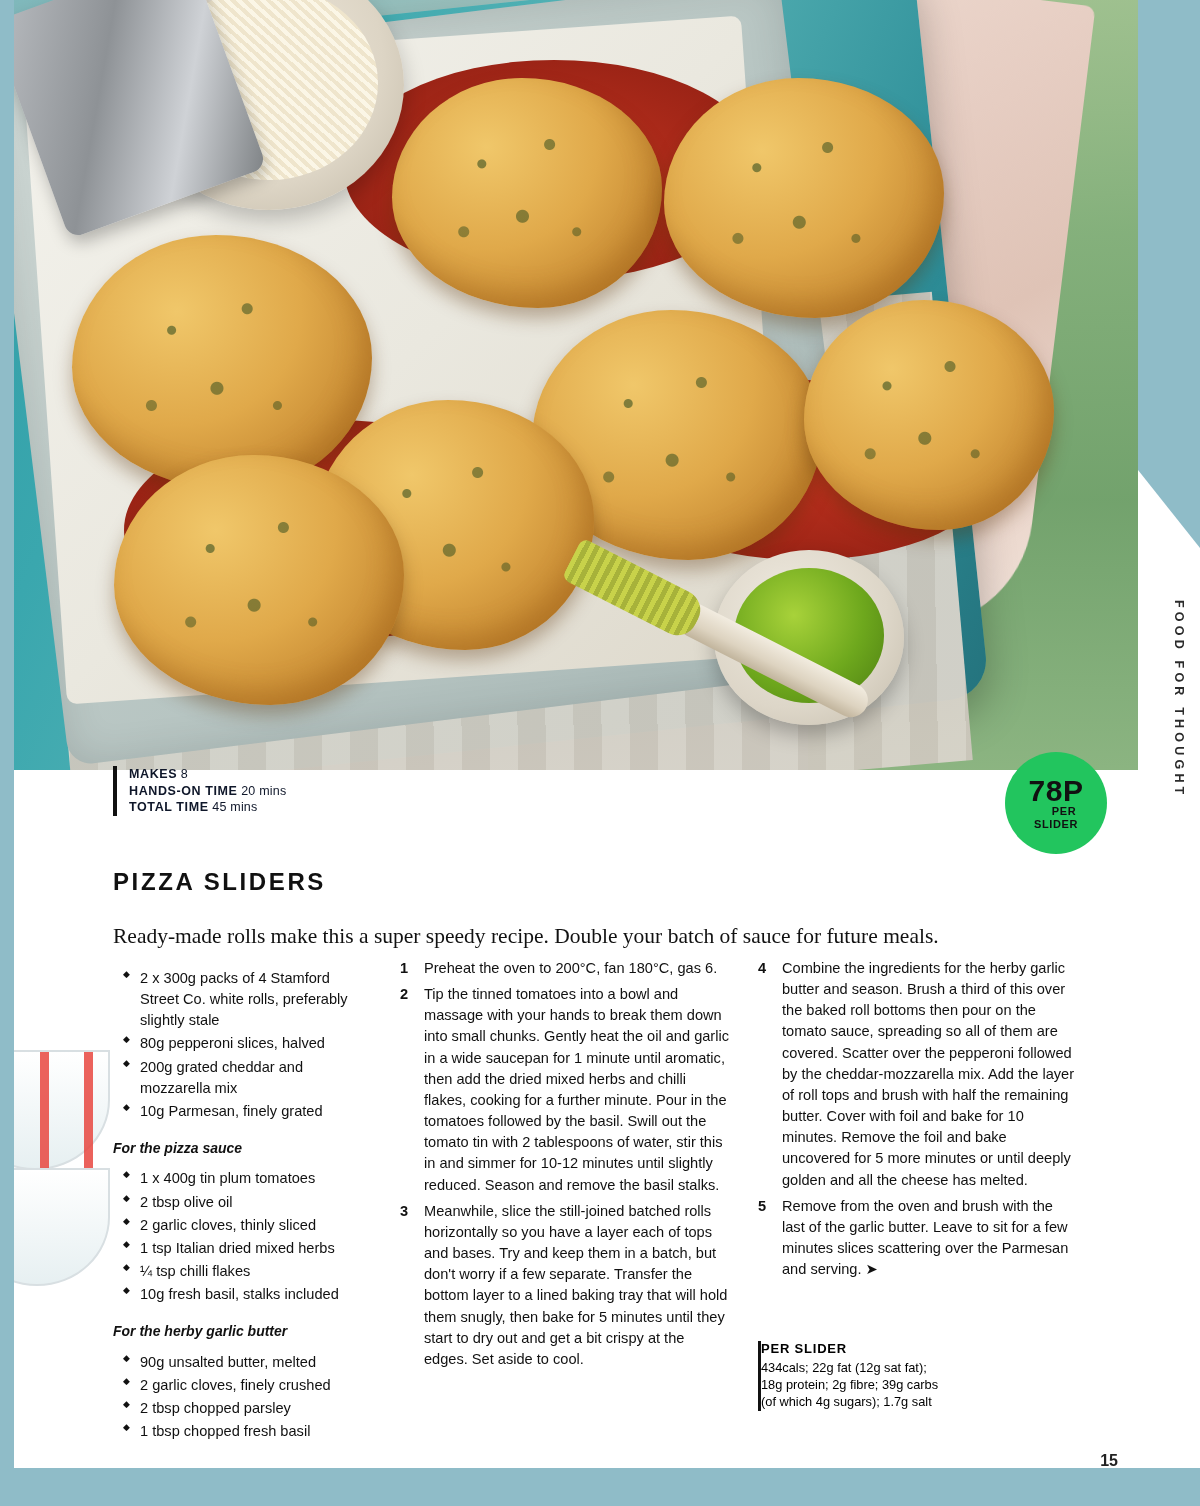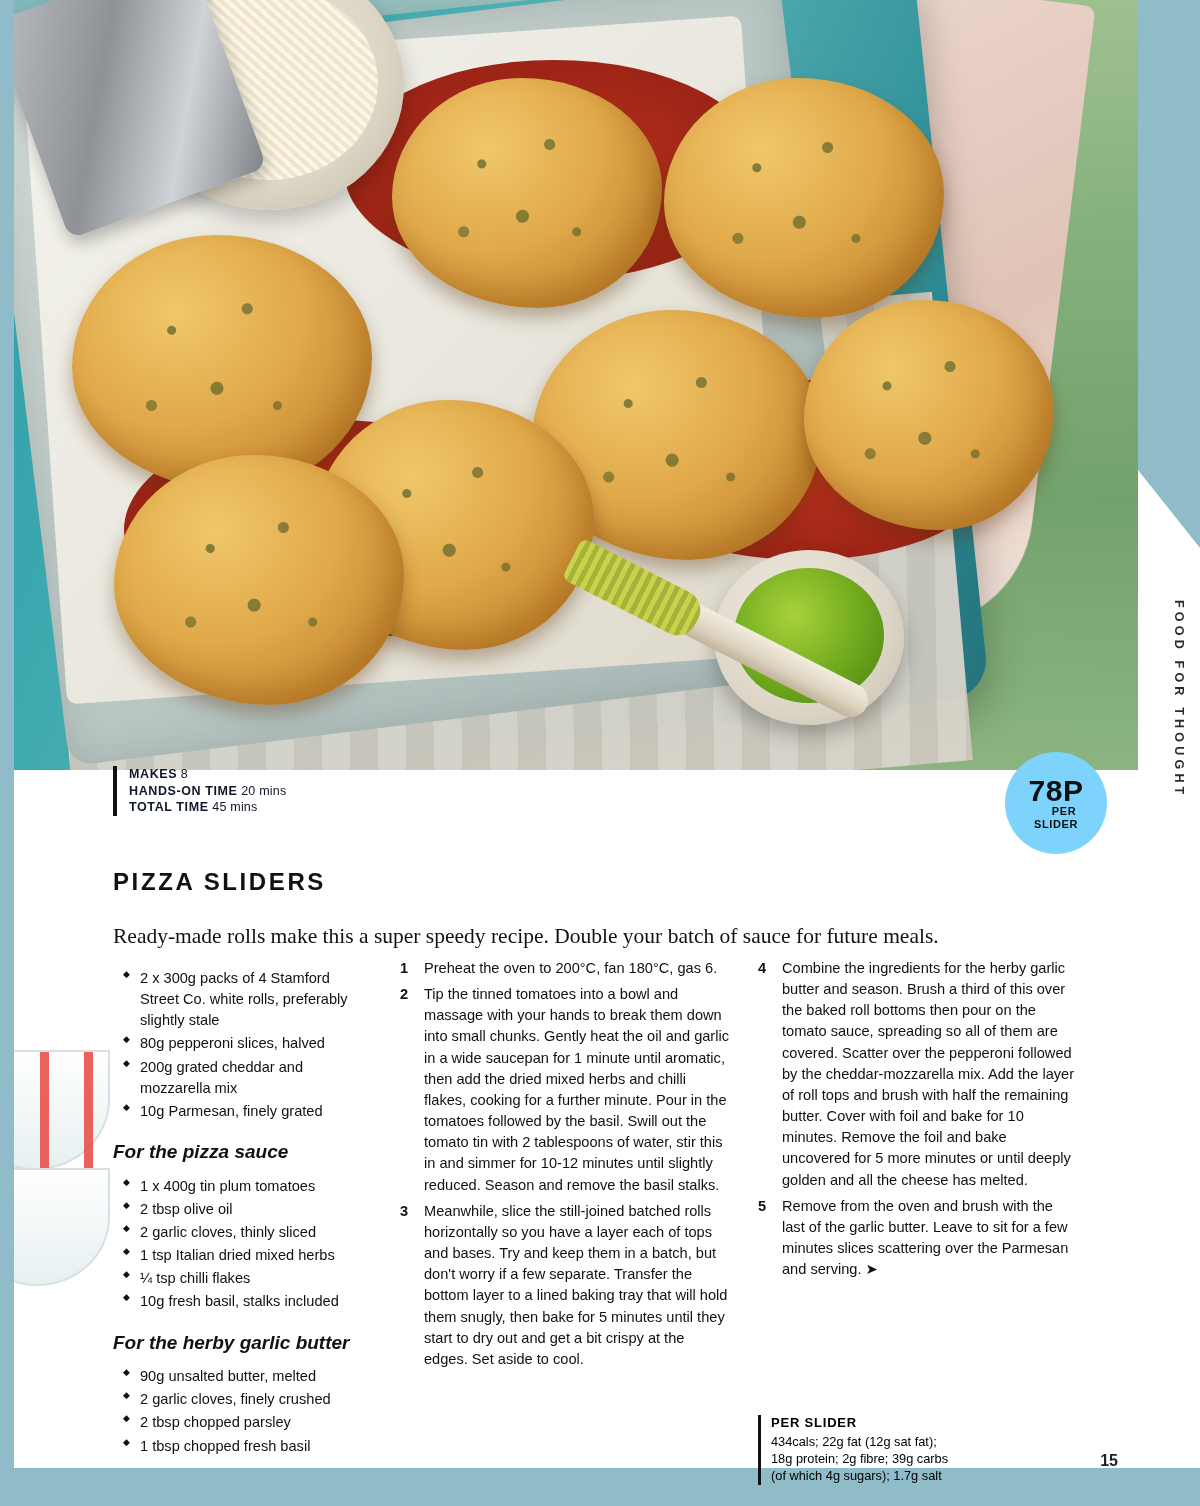--- a/index.html
+++ b/index.html
@@ -226,21 +226,21 @@
   .meta-line { font-size: 12.5px; color: #0f172a; letter-spacing: .2px; white-space: nowrap; }
   .meta-line b { font-weight: bold; letter-spacing: .6px; }
 
   
   .badge {
     position: absolute;
     left: 1005px;
     top: 752px;
     width: 102px; height: 102px;
     border-radius: 50%;
-    background: #7dd3fc;
+    background: #22c55e;
     display: flex;
     flex-direction: column;
     align-items: center;
     justify-content: center;
     line-height: 1;
   }
   .badge-price { font-size: 30px; font-weight: bold; color: #111; letter-spacing: .5px; }
   .badge-sub1 { font-size: 11px; font-weight: bold; color: #111; letter-spacing: .6px; padding-left: 16px; }
   .badge-sub2 { font-size: 11px; font-weight: bold; color: #111; margin-top: 2px; letter-spacing: .6px; }
 
@@ -264,21 +264,21 @@
 
   
   .col { position: absolute; font-size: 14.6px; line-height: 1.45; color: #111; }
   .col-1 { left: 113px; top: 958px; width: 258px; }
   .col-2 { left: 400px; top: 958px; width: 330px; }
   .col-3 { left: 758px; top: 958px; width: 320px; }
 
   .ing-head {
     font-style: italic;
     font-weight: bold;
-    font-size: 19px;
+    font-size: 14px;
     margin: 16px 0 4px;
   }
   ul.ing { list-style: none; margin: 10px; padding: 0; }
   ul.ing li {
     position: relative;
     padding-left: 17px;
     margin-bottom: 2px;
   }
   ul.ing li::before {
     content: "\25C6";
@@ -296,23 +296,22 @@
   ol.steps li .num {
     position: absolute;
     left: 0; top: 0;
     font-weight: bold;
   }
 
   
   .nutri {
     position: absolute;
     left: 758px;
-    top: 1415px;
+    top: 1341px;
     width: 310px;
-    padding-left: 10px;
     border-left: 3px solid #111;
   }
   .nutri-title { font-size: 13px; font-weight: bold; letter-spacing: .8px; margin-bottom: 4px; }
   .nutri-line { font-size: 12.8px; line-height: 1.32; }
 
   
   .footer-url {
     position: absolute;
     left: 0; right: 0;
     top: 1452px;

